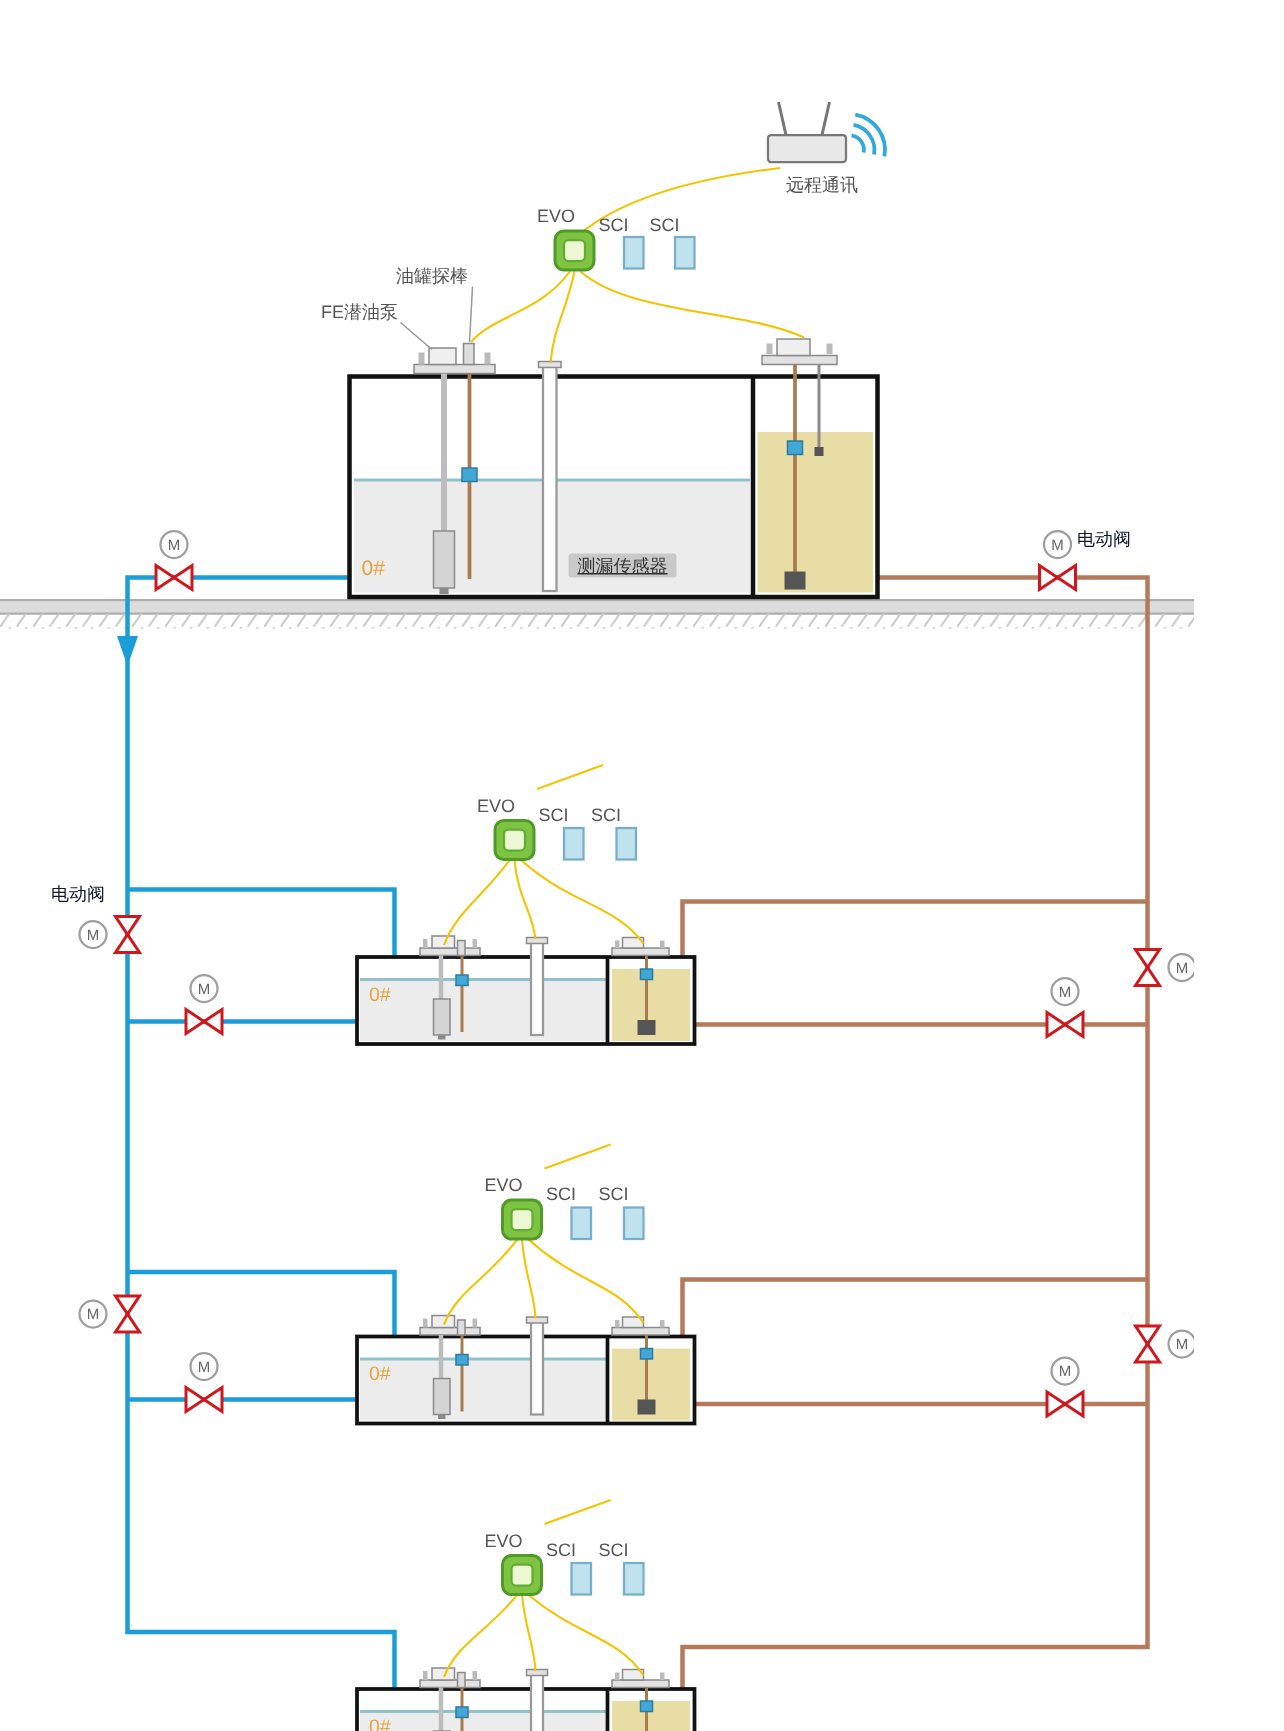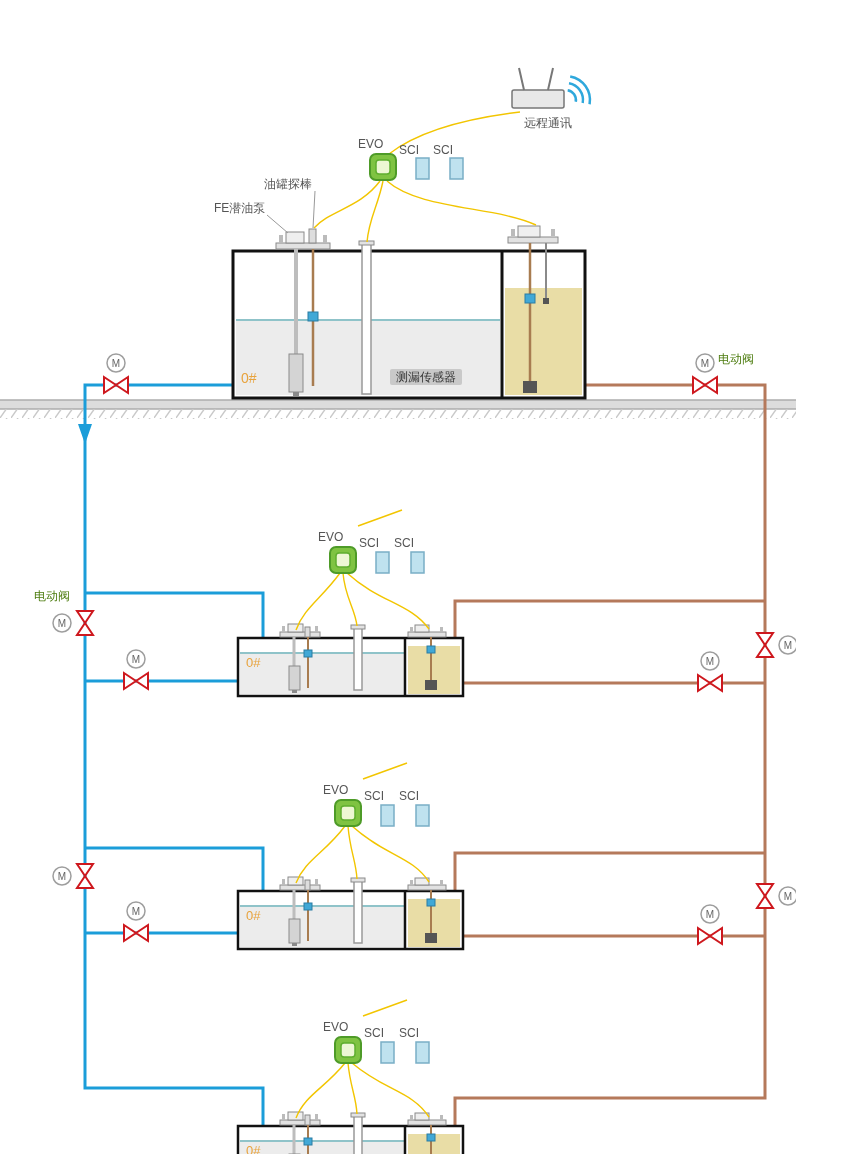--- a/index.html
+++ b/index.html
@@ -1,21 +1,21 @@
 <!DOCTYPE html>
 <html><head>
 <meta charset="utf-8">
 <style>
   html,body{margin:0;padding:0;background:#fff;}
   body{font-family:"Liberation Sans","DejaVu Sans",sans-serif;}
   .canvas{position:relative;width:796px;height:1154px;background:#fff;overflow:hidden;margin-top:48px;}
   .canvas svg{position:absolute;left:0;top:0;}
   .lbl{position:absolute;font-size:12px;color:#555;white-space:nowrap;line-height:1.2;}
   .lbl.center{text-align:left;}
-  .orange{color:#4d7c0f;}
+  .orange{color:#0f172a;}
   .grade{font-size:14px;color:#E8A33D;}
   .chip{background:#C9C9C9;color:#333;padding:1px 6px;border-radius:2px;font-size:12px;}
   svg text{font-family:"Liberation Sans","DejaVu Sans",sans-serif;}
 </style>
 </head>
 <body>
 
 <div class="canvas">
 
 <svg width="856" height="1154" viewBox="0 0 856 1154">
@@ -223,21 +223,21 @@
 </svg>
 
 <div class="lbl" style="left:524px;top:68px;">远程通讯</div>
 
 <div class="lbl center" style="left:358px;top:89px;width:50px;">EVO</div>
 <div class="lbl center" style="left:399px;top:95px;width:47px;">SCI</div>
 <div class="lbl center" style="left:433px;top:95px;width:47px;">SCI</div>
 
 <div class="lbl" style="left:264px;top:129px;text-align:right;">油罐探棒</div>
 <div class="lbl" style="left:214px;top:153px;text-align:right;">FE潜油泵</div>
-<div class="lbl chip" style="left:390px;top:321px;">测漏传感器</div>
+<div class="lbl chip" style="left:379px;top:321px;text-decoration:underline;">测漏传感器</div>
 
 <div class="lbl grade" style="left:241px;top:322px;">0#</div>
 <div class="lbl grade" style="left:246px;top:607px;font-size:13px;">0#</div>
 <div class="lbl grade" style="left:246px;top:860px;font-size:13px;">0#</div>
 <div class="lbl grade" style="left:246px;top:1095px;font-size:13px;">0#</div>
 
 <div class="lbl orange" style="left:718px;top:304px;">电动阀</div>
 <div class="lbl orange" style="left:34px;top:541px;">电动阀</div>
 
 <div class="lbl center" style="left:318px;top:482px;width:50px;">EVO</div>

